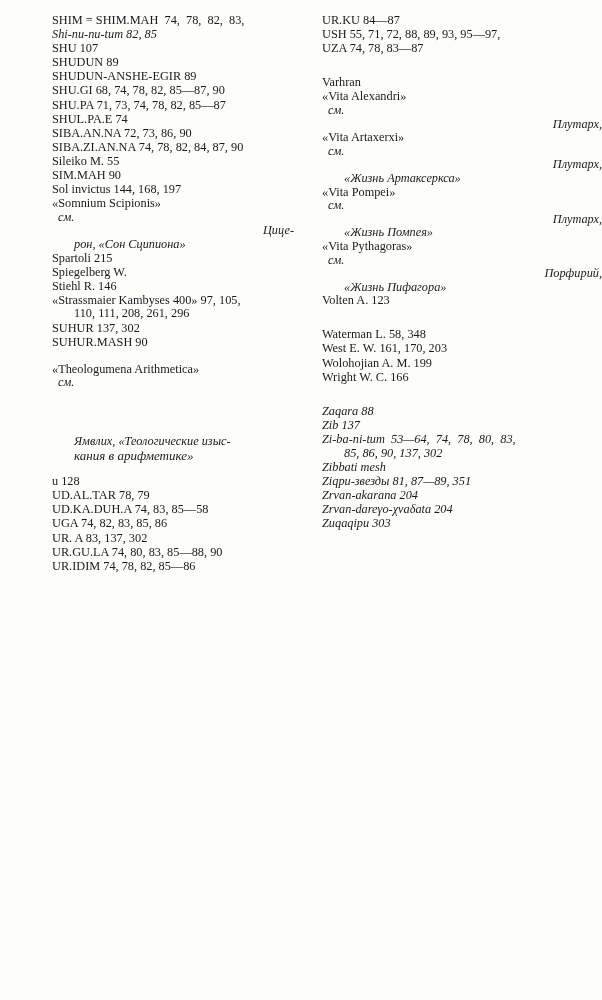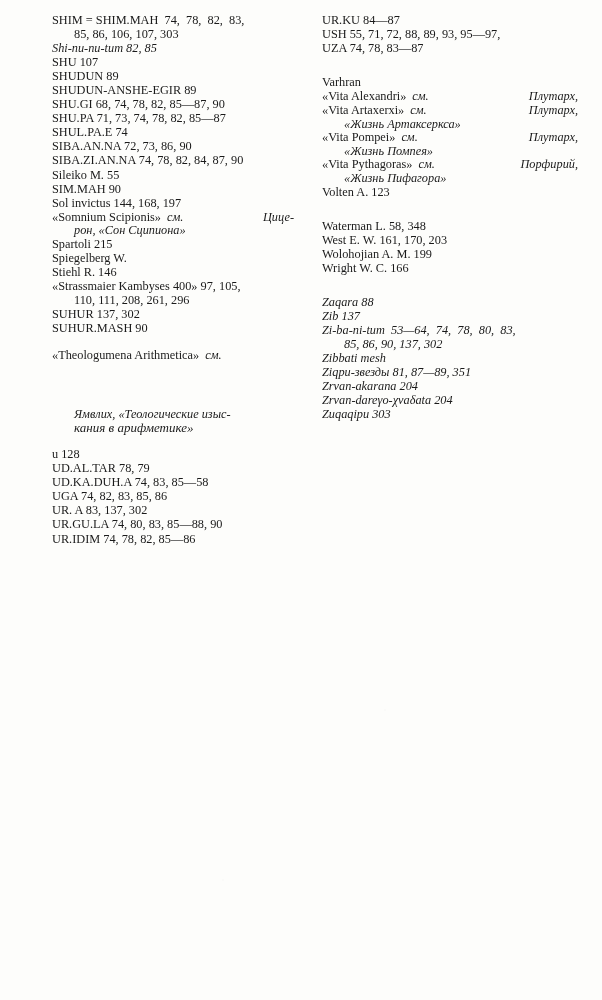--- a/index.html
+++ b/index.html
@@ -37,21 +37,21 @@
     box-sizing: border-box;
   }
   .col-left {
     width: 300px;
     padding-left: 52px;
     padding-right: 6px;
   }
   .col-right {
     width: 302px;
     padding-left: 22px;
-    padding-right: 24px;
+    padding-right: 0;
   }
   .entry {
     font-size: 12.3px;
     line-height: 13.6px;
     margin: 0 0 0.5px 0;
     text-indent: 0;
     padding-left: 22px;
   }
   .entry .ln {
     display: block;
@@ -61,36 +61,36 @@
     margin-left: -22px;
   }
   .gap-md { height: 13px; }
   .gap-lg { height: 20px; }
   .ital { font-style: italic; }
   
   .xref {
     font-size: 12.3px;
     line-height: 13.6px;
     display: flex;
+    flex-direction: column;
   }
   .xref .lemma { flex: 0 0 auto; }
   .xref .cm { flex: 0 0 auto; margin-left: 6px; }
   .xref .tgt { flex: 1 1 auto; text-align: right; font-style: italic; }
   .sub { padding-left: 22px; display: block; }
 </style>
 </head>
 <body>
 
 <div class="page"></div>
 
 <div class="columns">
   <div class="col col-left" id="left-column">
       <div class="entry">
         <span class="ln first">SHIM = SHIM.MAH  74,  78,  82,  83,</span>
-        <span class="ln">85, 86, 106, 107, 303</span>
       </div>
       <div class="entry">
         <span class="ln first ital">Shi-nu-nu-tum 82, 85</span>
       </div>
       <div class="entry">
         <span class="ln first">SHU 107</span>
       </div>
       <div class="entry">
         <span class="ln first">SHUDUN 89</span>
       </div>

